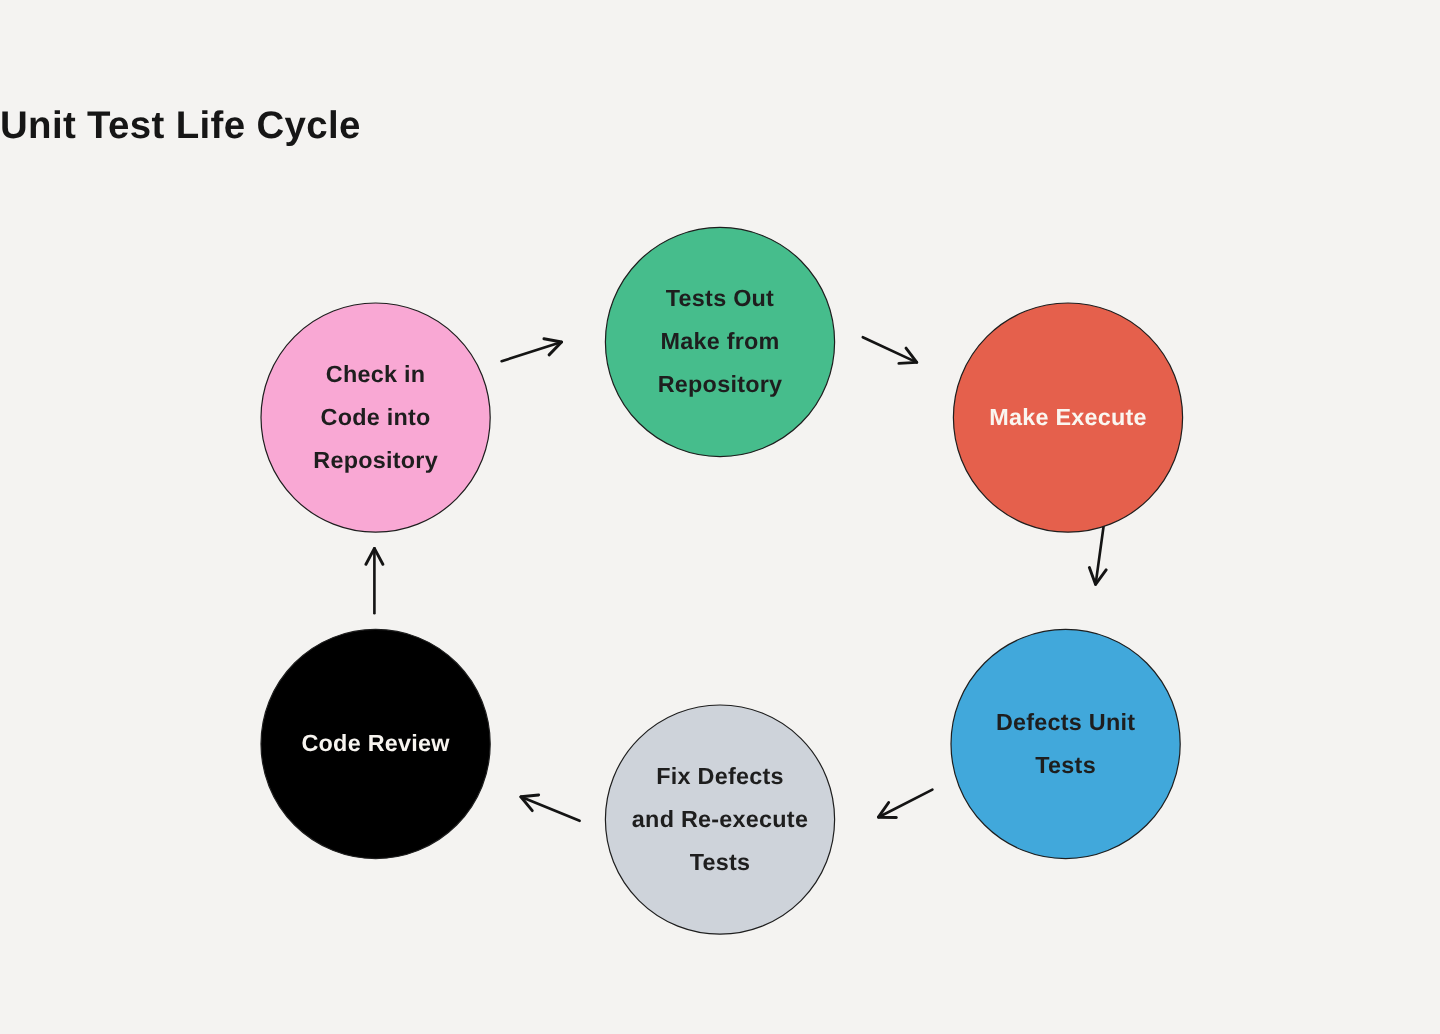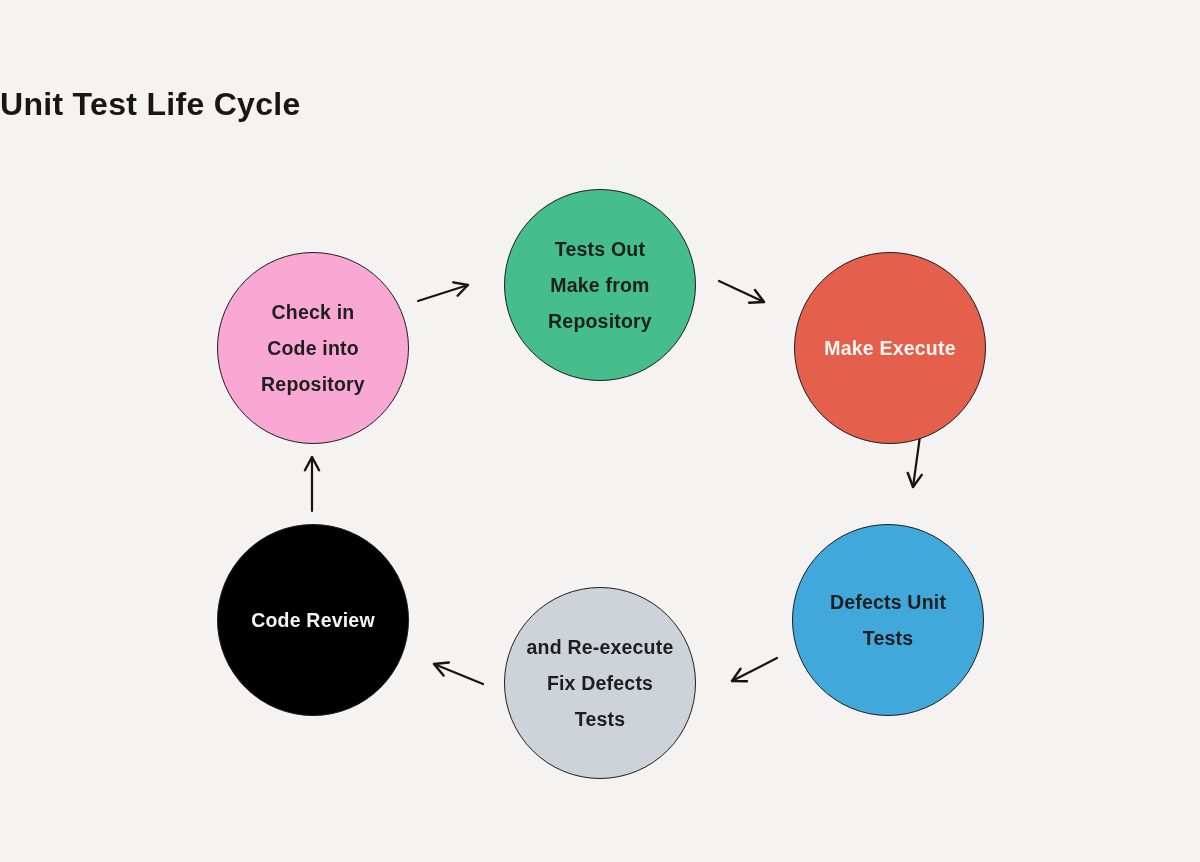--- a/index.html
+++ b/index.html
@@ -84,22 +84,22 @@
 
   </div>
 
   <div class="node" style="left: 792px; top: 524px; background: rgb(65, 168, 219); color: rgb(30, 30, 30); border-color: rgb(30, 30, 30);">
     <span class="line">Defects Unit</span>
     <span class="line">Tests</span>
 
   </div>
 
   <div class="node" style="left: 504px; top: 587px; background: rgb(206, 211, 218); color: rgb(30, 30, 30); border-color: rgb(30, 30, 30);">
+    <span class="line">Fix Defects</span>
     <span class="line">and Re-execute</span>
-    <span class="line">Fix Defects</span>
     <span class="line">Tests</span>
   </div>
 
   <div class="node" style="left: 217px; top: 524px; background: #000000; color: rgb(247, 244, 239); border-color: rgb(30, 30, 30);">
     <span class="line">Code Review</span>
 
   </div>
 
 </div>
 

